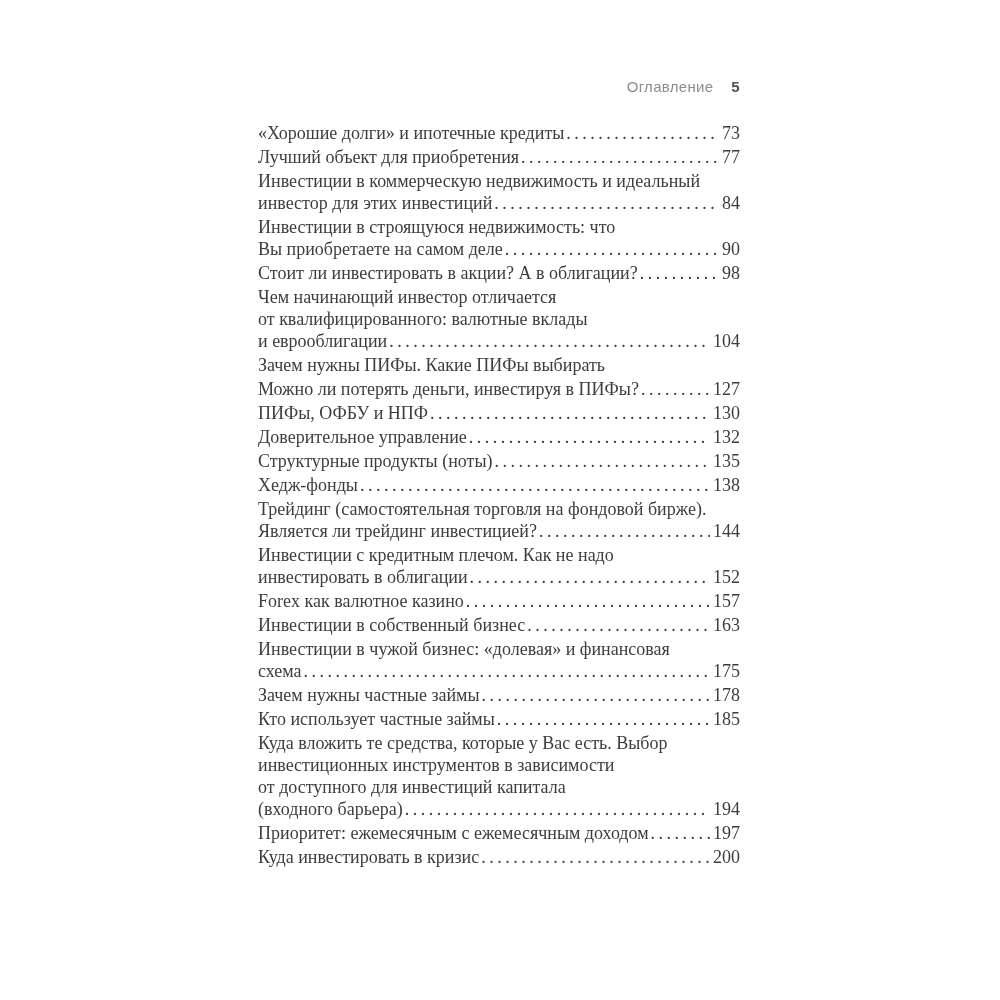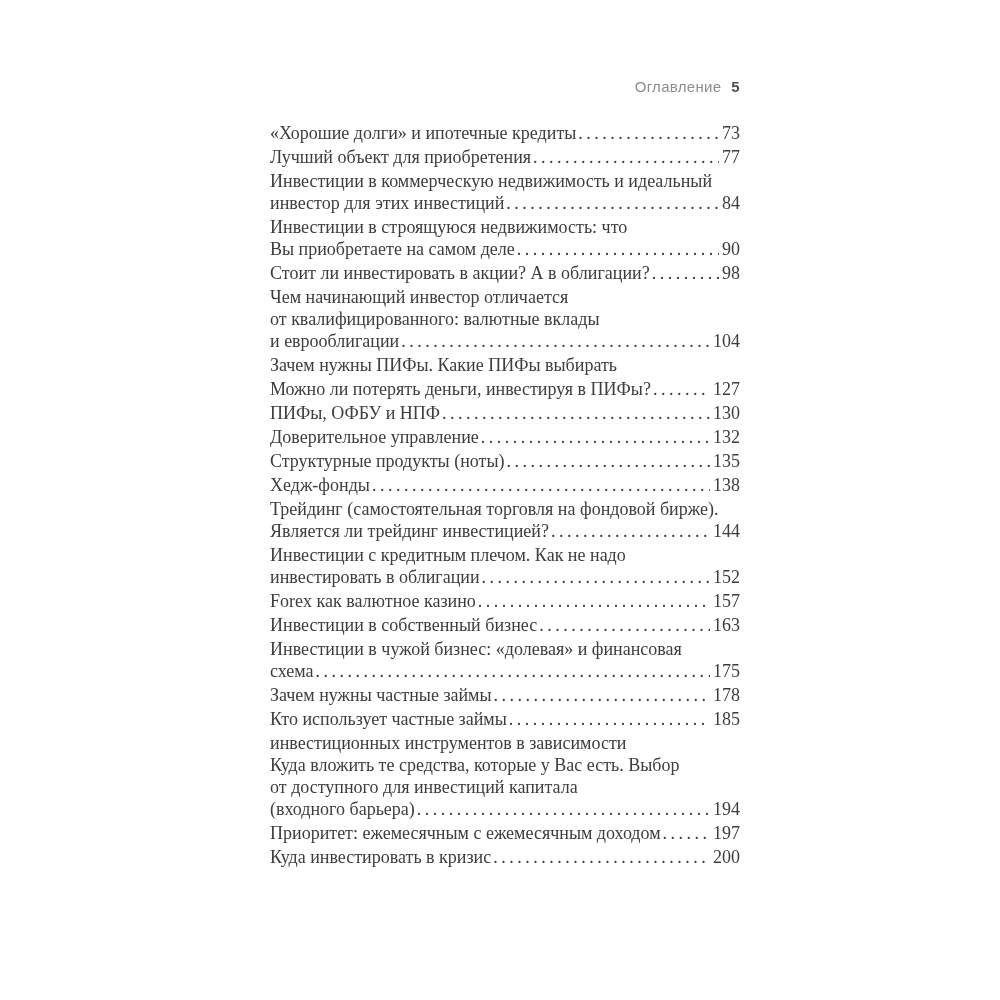--- a/index.html
+++ b/index.html
@@ -27,40 +27,40 @@
   }
   
   .running-head {
     position: absolute;
     top: 79px;
     left: 258px;
     width: 482px;
     display: flex;
     justify-content: flex-end;
     align-items: baseline;
-    gap: 10px;
+    gap: 18px;
     font-family: "Liberation Sans", "DejaVu Sans", sans-serif;
     font-size: 15px;
     line-height: 15px;
     letter-spacing: 0.3px;
   }
   .rh-label { color: var(--header-label); font-weight: 400; }
   .rh-page  { color: var(--header-page);  font-weight: 700; }
 
   
   .toc {
     position: absolute;
     top: 122px;
     left: 258px;
     width: 482px;
     color: var(--text);
     font-size: 18px;
     line-height: 22px;
   }
-  .entry { margin-bottom: 2px; margin-left: 12px; }
+  .entry { margin-bottom: 2px; }
   .line {
     white-space: nowrap;
   }
   .dotline {
     display: flex;
     align-items: baseline;
   }
   .linetext {
     flex: 0 0 auto;
     white-space: nowrap;
@@ -224,22 +224,22 @@
         </div>
       </div>
       <div class="entry">
         <div class="line dotline">
           <span class="linetext">Кто использует частные займы</span>
           <span class="dots"></span>
           <span class="pagenum">185</span>
         </div>
       </div>
       <div class="entry">
+        <div class="line"><span class="linetext">Куда вложить те средства, которые у Вас есть. Выбор</span></div>
         <div class="line"><span class="linetext">инвестиционных инструментов в зависимости</span></div>
-        <div class="line"><span class="linetext">Куда вложить те средства, которые у Вас есть. Выбор</span></div>
         <div class="line"><span class="linetext">от доступного для инвестиций капитала</span></div>
         <div class="line dotline">
           <span class="linetext">(входного барьера)</span>
           <span class="dots"></span>
           <span class="pagenum">194</span>
         </div>
       </div>
       <div class="entry">
         <div class="line dotline">
           <span class="linetext">Приоритет: ежемесячным с ежемесячным доходом</span>

